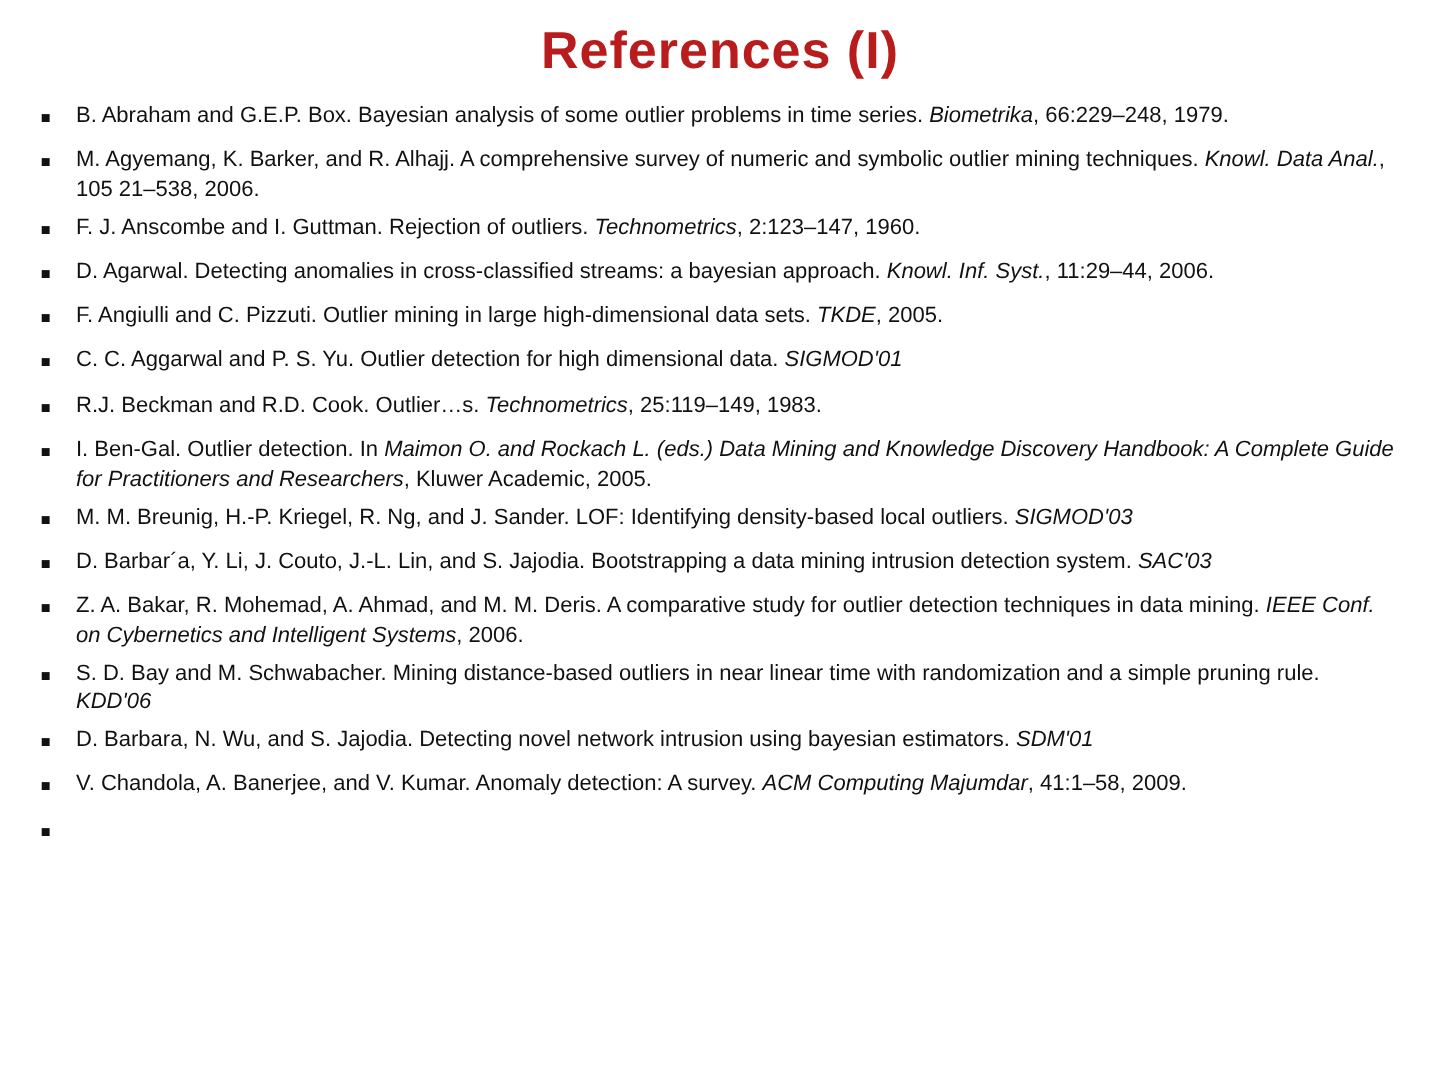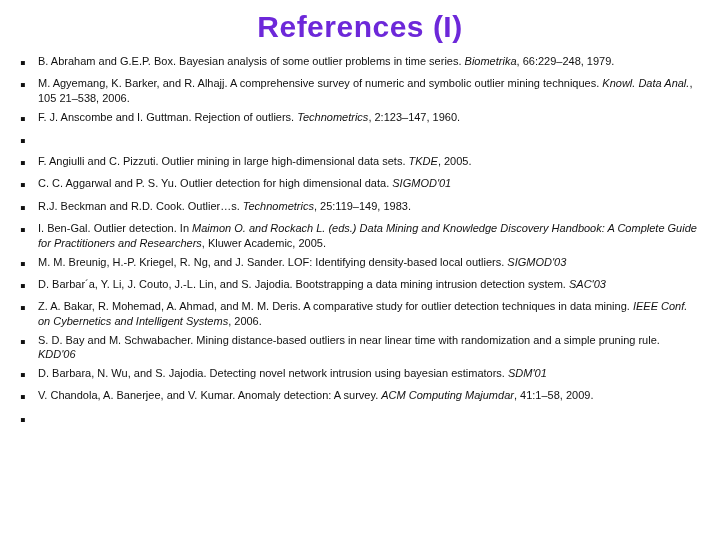--- a/index.html
+++ b/index.html
@@ -14,23 +14,23 @@
     }
     .page {
       width: 720px;
       height: 540px;
       padding: 10px 20px 10px 20px;
       display: flex;
       flex-direction: column;
     }
     h1 {
       text-align: center;
-      font-size: 30px;
+      font-size: 26px;
       font-weight: bold;
-      color: #6d28d9;
+      color: #b91c1c;
       margin-bottom: 10px;
       letter-spacing: 0.5px;
     }
     .refs {
       list-style: none;
       padding: 0;
       margin: 0;
     }
     .refs li {
       display: flex;
@@ -65,20 +65,21 @@
       <li>
         <span class="bullet">▪</span>
         <span class="ref-text">M. Agyemang, K. Barker, and R. Alhajj. A comprehensive survey of numeric and symbolic outlier mining techniques. <em>Knowl. Data Anal.</em>, 105 21–538, 2006.</span>
       </li>
       <li>
         <span class="bullet">▪</span>
         <span class="ref-text">F. J. Anscombe and I. Guttman. Rejection of outliers. <em>Technometrics</em>, 2:123–147, 1960.</span>
       </li>
       <li>
         <span class="bullet">▪</span>
+        <span class="ref-text">D. Agarwal. Detecting anomalies in cross-classified streams: a bayesian approach. <em>Knowl. Inf. Syst.</em>, 11:29–44, 2006.</span>
       </li>
       <li>
         <span class="bullet">▪</span>
         <span class="ref-text">F. Angiulli and C. Pizzuti. Outlier mining in large high-dimensional data sets. <em>TKDE</em>, 2005.</span>
       </li>
       <li>
         <span class="bullet">▪</span>
         <span class="ref-text">C. C. Aggarwal and P. S. Yu. Outlier detection for high dimensional data. <em>SIGMOD'01</em></span>
       </li>
       <li>

